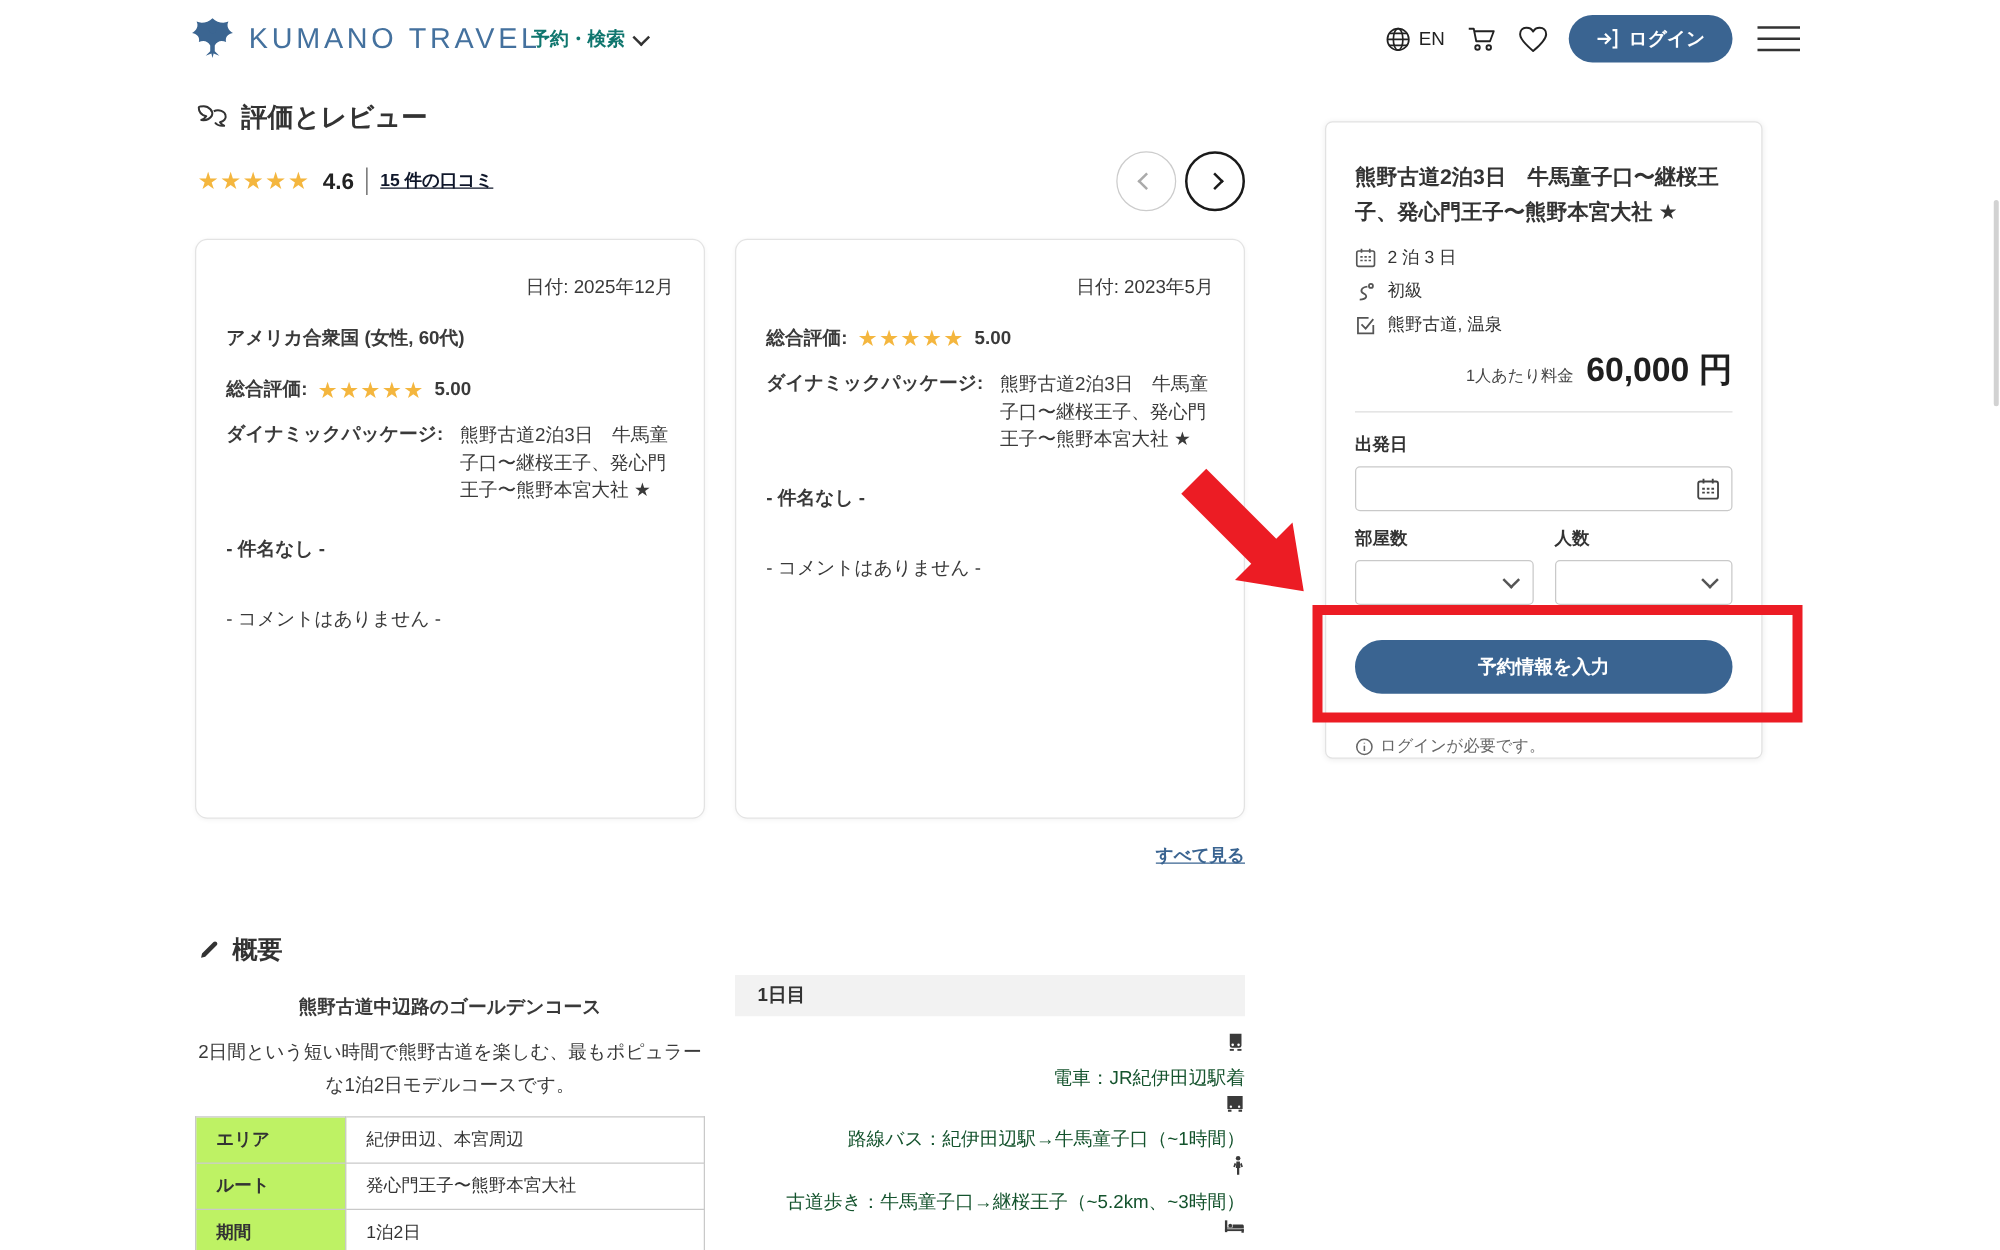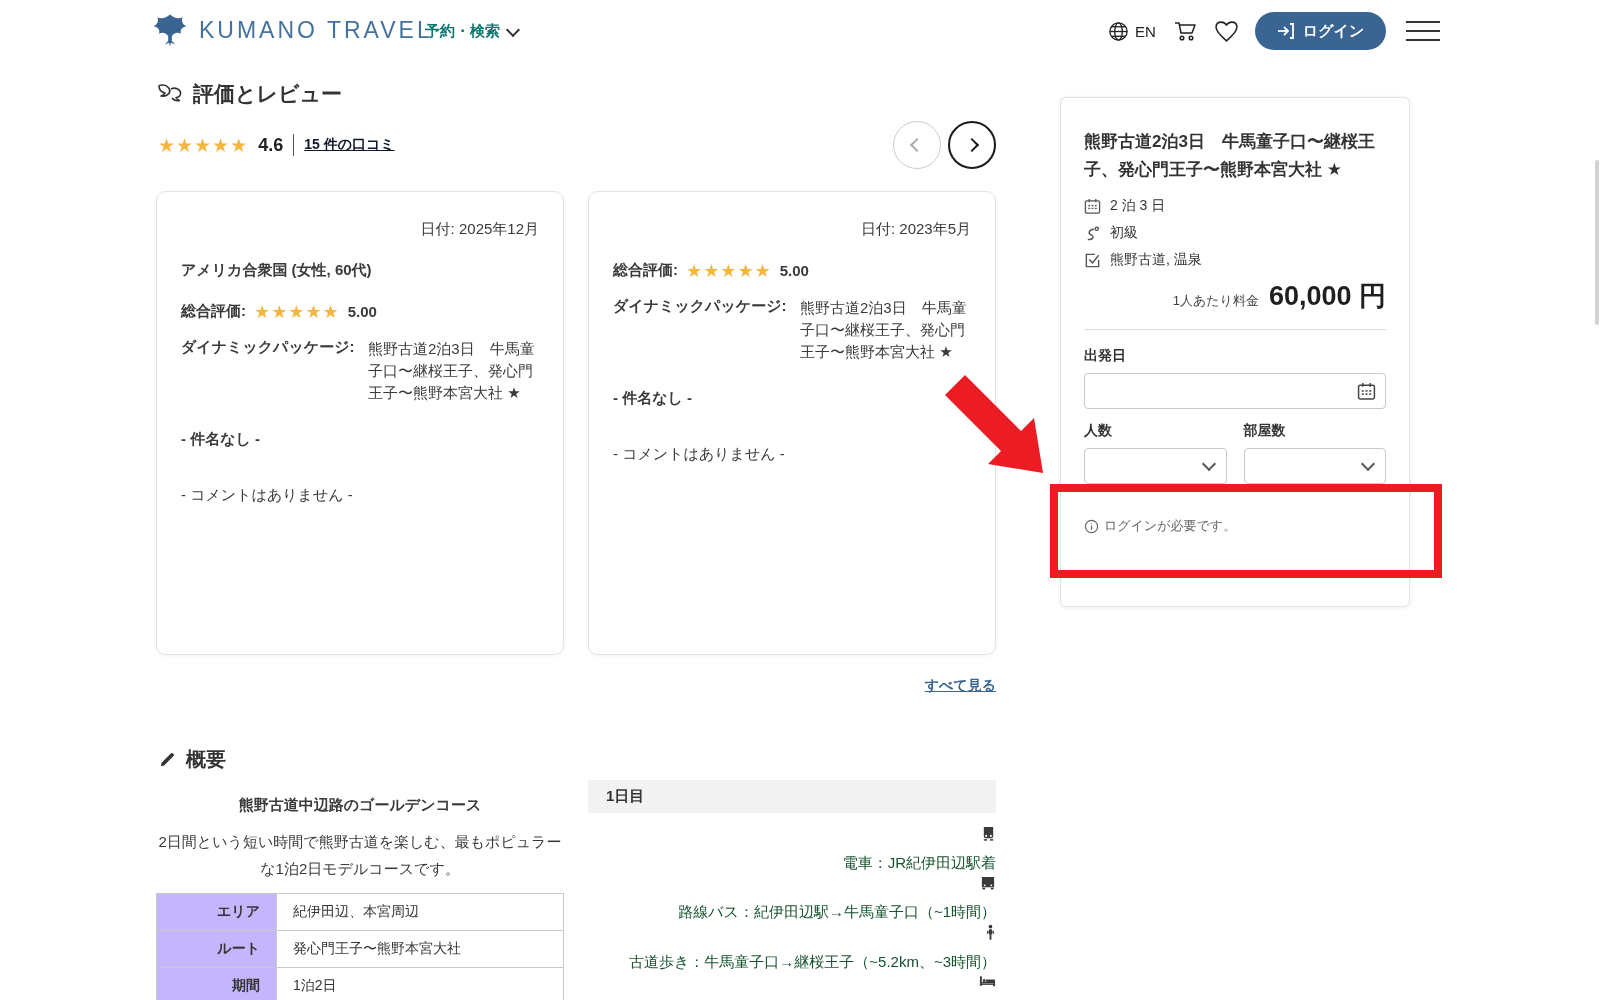--- a/index.html
+++ b/index.html
@@ -82,22 +82,22 @@
     color:#fff;font-size:15px;font-weight:700;cursor:pointer;font-family:inherit;}
   .login-note{margin-top:33px;display:flex;align-items:center;gap:5px;font-size:13px;color:#666;}
 
   
   .ov-heading{position:absolute;left:158px;top:746px;display:flex;align-items:center;gap:9px;
     font-size:20px;font-weight:700;color:#333;}
   .ov-left{position:absolute;left:156px;top:796px;width:408px;font-size:15px;}
   .ov-subtitle{text-align:center;font-weight:700;}
   .ov-desc{text-align:center;line-height:27px;margin-top:13px;}
   .ov-table{width:100%;border-collapse:collapse;margin-top:11px;font-size:14px;}
-  .ov-table th{width:87px;background:#c4b5fd;border:1px solid #c9c9c9;padding:9px 16px;
-    text-align:right;font-weight:700;color:#333;}
+  .ov-table th{width:87px;background:#bef264;border:1px solid #c9c9c9;padding:9px 16px;
+    text-align:left;font-weight:700;color:#333;}
   .ov-table td{border:1px solid #c9c9c9;padding:9px 16px;color:#333;}
   .ov-right{position:absolute;left:588px;top:780px;width:408px;font-size:15px;}
   .day-bar{background:#f2f2f2;font-weight:700;padding:7px 18px;color:#333;}
   .iti-list{margin:13px 0 11px;padding-left:18px;}
   .iti-item{display:flex;align-items:flex-end;gap:8px;line-height:25px;color:#14532d;flex-direction:column;}
 
   
   .red-rect{position:absolute;left:1050px;top:484px;width:392px;height:94px;
     border:8px solid #ec1c24;box-sizing:border-box;z-index:40;pointer-events:none;}
   .red-arrow{position:absolute;left:930px;top:365px;z-index:41;pointer-events:none;}
@@ -275,32 +275,33 @@
           <line x1="8" y1="8.5" x2="10" y2="8.5"></line>
           <line x1="11.5" y1="8.5" x2="13.5" y2="8.5"></line>
         <line x1="4.5" y1="11.5" x2="6.5" y2="11.5"></line>
           <line x1="8" y1="11.5" x2="10" y2="11.5"></line>
           <line x1="11.5" y1="11.5" x2="13.5" y2="11.5"></line>
       </svg>
     </span>
   </div>
   <div class="selects-row">
     <div class="sel-col">
+      <div class="field-label">部屋数</div>
+      <div class="select-box">
+        <span class="chev down"></span>
+      </div>
+    </div>
+    <div class="sel-col">
       <div class="field-label">人数</div>
       <div class="select-box">
         <span class="chev down"></span>
       </div>
     </div>
-    <div class="sel-col">
-      <div class="field-label">部屋数</div>
-      <div class="select-box">
-        <span class="chev down"></span>
-      </div>
-    </div>
-  </div>
+  </div>
+  <button class="submit-btn">予約情報を入力</button>
   <div class="login-note">
     <span>
       <svg width="15" height="15" viewBox="0 0 16 16" fill="none" stroke="#666" stroke-width="1.3">
         <circle cx="8" cy="8" r="6.5"></circle>
           <line x1="8" y1="7" x2="8" y2="11.5"></line>
           <line x1="8" y1="4.5" x2="8" y2="5.2"></line>
       </svg>
     </span>
     <span>ログインが必要です。</span>
   </div>

